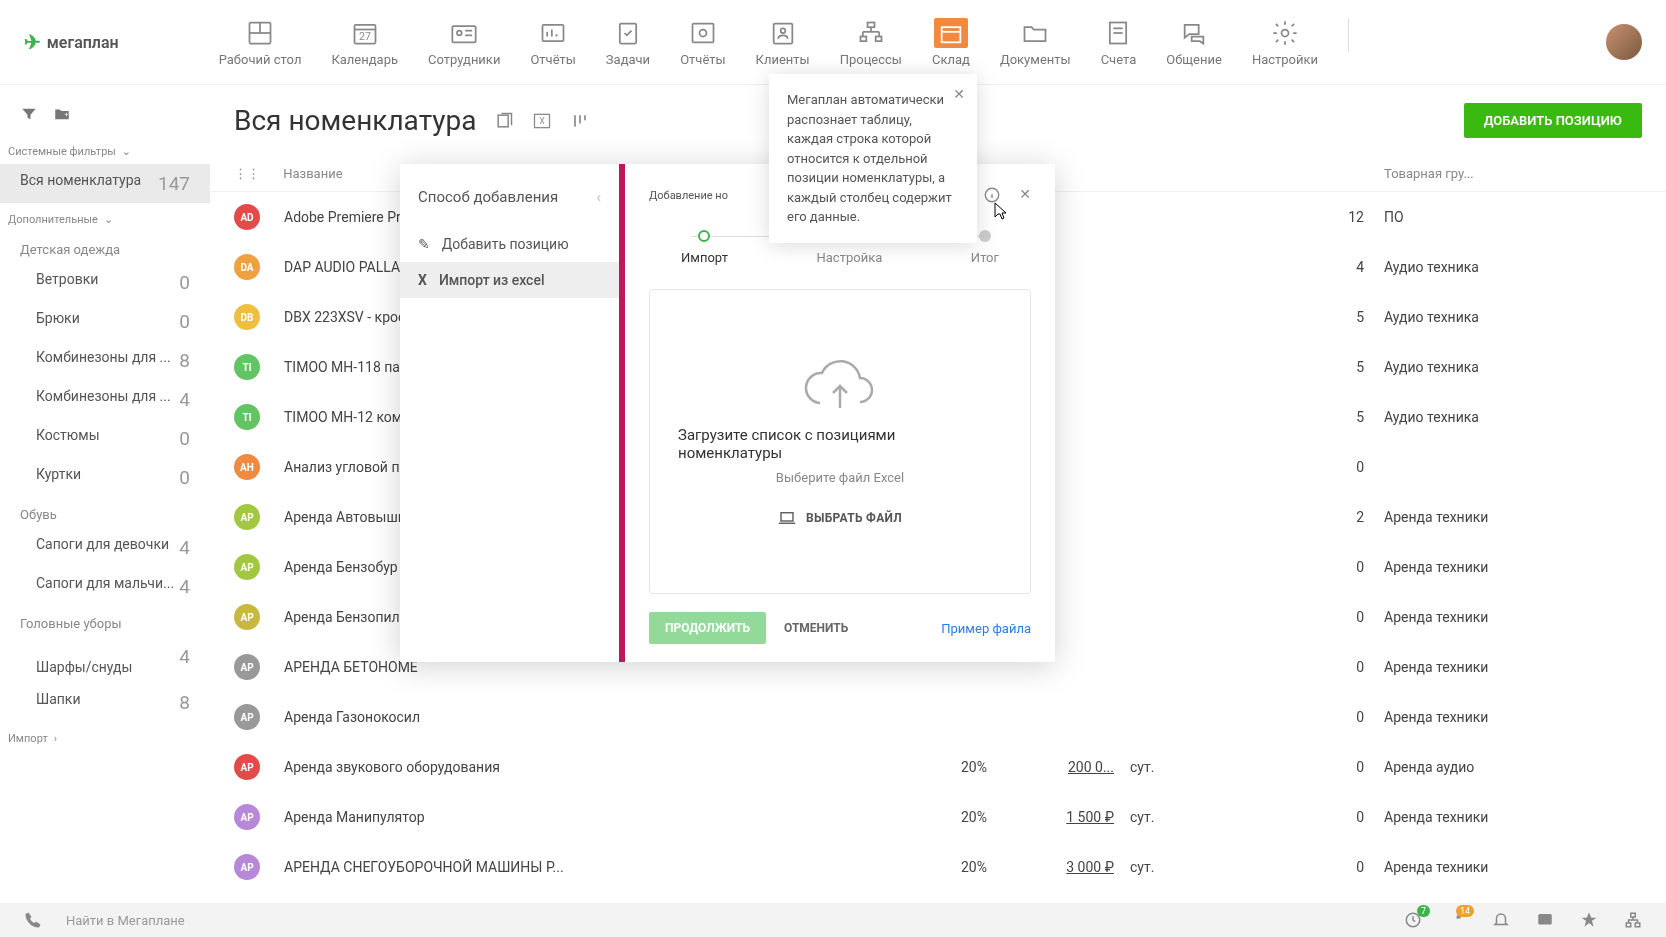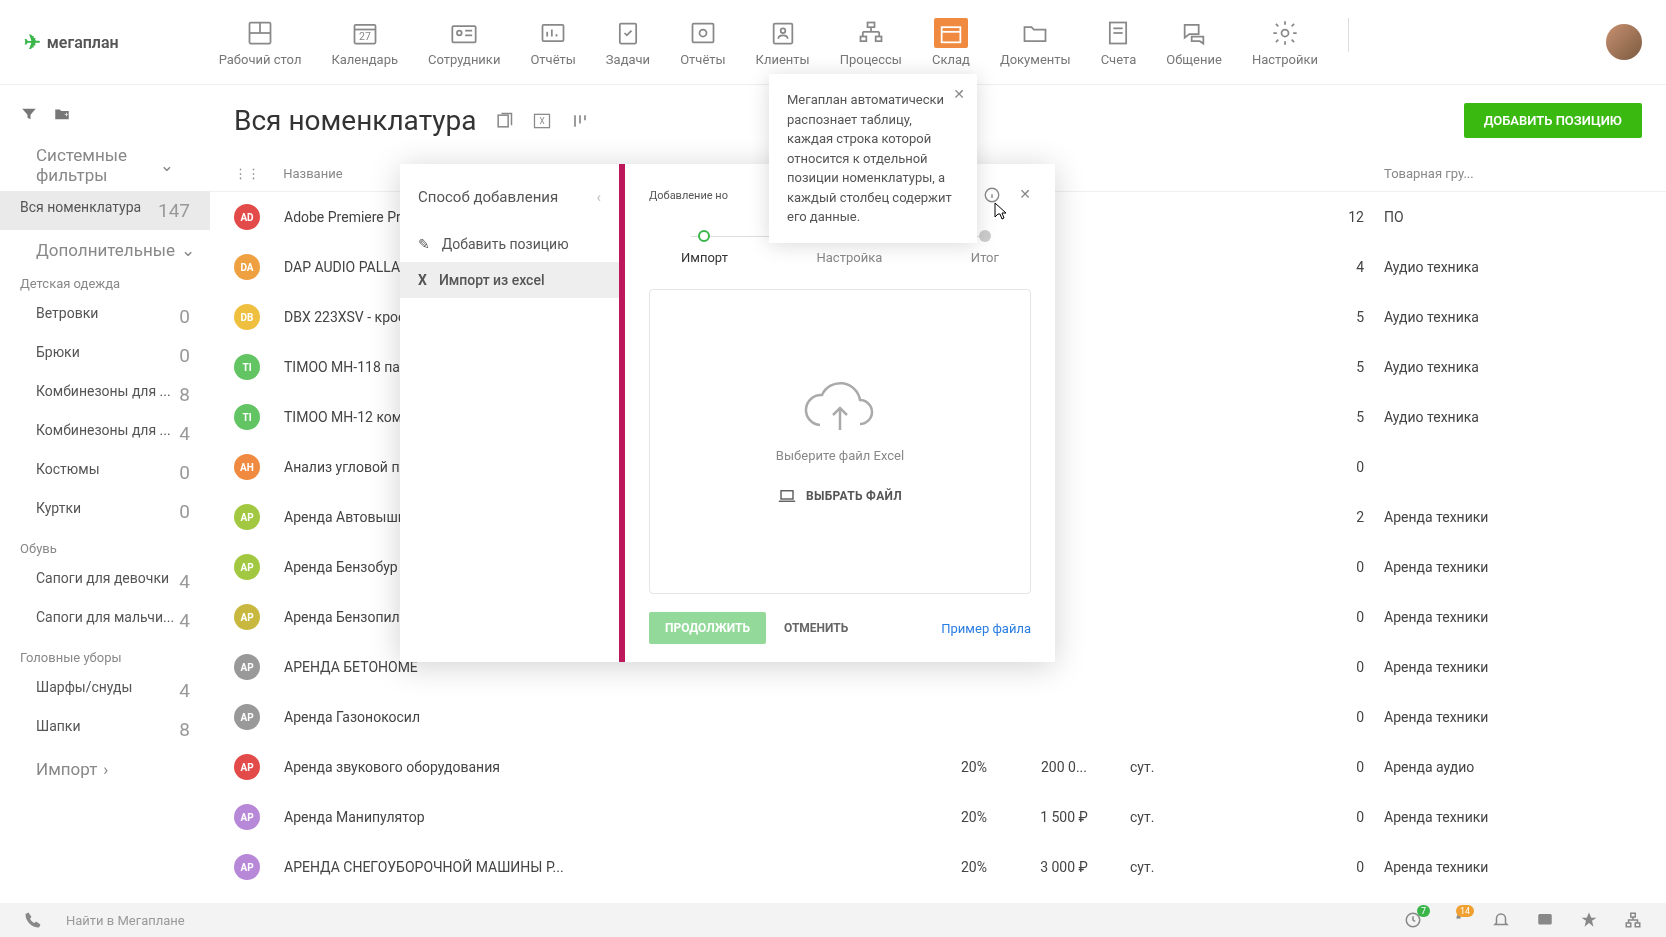--- a/index.html
+++ b/index.html
@@ -16,38 +16,38 @@
 .avatar { width: 36px; height: 36px; border-radius: 50%; background: linear-gradient(135deg,#c89070,#7a5a40); margin-left: auto; }
 .nav-sep { width: 1px; height: 34px; background: #ddd; }
 
 
 .main { display: flex; height: calc(100% - 85px - 34px); }
 .sidebar { width: 210px; padding: 12px 0; background: #fff; }
 .content { flex: 1; display: flex; flex-direction: column; }
 
 
 .sb-toolbar { display: flex; gap: 14px; padding: 8px 20px 12px; color: #777; align-items: center; }
-.sb-group-hdr { padding: 10px 36px 6px; color: #888; font-size: 17px; display: flex; align-items: center; gap: 6px; }
+.sb-group-hdr { padding: 10px 8px 6px; color: #888; font-size: 11px; display: flex; align-items: center; gap: 6px; }
 .sb-item { display: flex; justify-content: space-between; padding: 8px 20px; color: #555; cursor: pointer; font-size: 14px; }
 .sb-item.active { background: #eaeaea; }
 .sb-item .cnt { color: #999; font-size: 19px; }
 .sb-subhdr { padding: 10px 20px 6px; color: #888; font-size: 13px; }
 
 
 .page-hdr { display: flex; align-items: center; padding: 18px 24px; gap: 18px; }
 .page-title { font-size: 28px; font-weight: 400; color: #333; }
 .hdr-icons { display: flex; gap: 18px; color: #888; }
 .hdr-icons span { cursor: pointer; }
 .add-btn { margin-left: auto; background: #3ab910; color: #fff; border: none; padding: 10px 20px; font-size: 13px; font-weight: 600; cursor: pointer; border-radius: 2px; }
 
 
 .tbl-hdr { display: flex; padding: 10px 24px; color: #888; font-size: 13px; border-bottom: 1px solid #f0f0f0; }
 .col-name { flex: 0 0 700px; display: flex; align-items: center; gap: 10px; }
 .col-pct { flex: 0 0 80px; text-align: center; }
-.col-price { flex: 0 0 100px; text-align: center; }
+.col-price { flex: 0 0 100px; text-align: right; text-decoration: underline; }
 .col-unit { flex: 0 0 50px; padding-left: 16px; }
 .col-qty { flex: 0 0 200px; text-align: right; }
 .col-group { flex: 1; padding-left: 20px; }
 .tbl-body { overflow: auto; flex: 1; }
 .row { display: flex; padding: 12px 24px; align-items: center; font-size: 14px; color: #444; }
 .row-badge { width: 26px; height: 26px; border-radius: 50%; color: #fff; font-size: 10px; font-weight: 700; display: flex; align-items: center; justify-content: center; margin-right: 14px;}
 .modal { position: absolute; top: 164px; left: 400px; width: 655px; height: 498px; background: #fff; box-shadow: 0 4px 30px rgba(0,0,0,0.18); display: flex; }
 .modal-side { width: 225px; border-right: 6px solid #be185d; padding: 20px 0; text-align: right; }
 .modal-side-hdr { display: flex; align-items: center; justify-content: space-between; padding: 4px 18px 20px; font-size: 15px; color: #555; }
 .ms-item { display: flex; align-items: center; gap: 12px; padding: 10px 18px; cursor: pointer; color: #555; font-size: 14px; }
@@ -294,21 +294,21 @@
           <span class="cnt">4</span>
         </div>
         <div class="sb-item">
           <span style="padding-left:16px;">Сапоги для мальчи...</span>
           <span class="cnt">4</span>
         </div>
       </div>
     <div class="sb-subhdr">Головные уборы</div>
     <div id="sb-hats">
         <div class="sb-item">
-          <span style="padding-left:16px;">Шарфы/снуды</span>
+          <span style="padding-left:16px;margin-top:14px;">Шарфы/снуды</span>
           <span class="cnt">4</span>
         </div>
         <div class="sb-item">
           <span style="padding-left:16px;">Шапки</span>
           <span class="cnt">8</span>
         </div>
       </div>
     <div class="sb-group-hdr">
         <span>Импорт</span>
         <span>›</span>
@@ -559,20 +559,21 @@
         </div>
     </div>
     <div class="upload-box">
       <div class="cloud-icon">
         <svg width="80" height="60" viewBox="0 0 80 60" fill="none" stroke="currentColor" stroke-width="2.5">
           <path d="M20 45 a15 15 0 0 1 2-30 a20 20 0 0 1 38 5 a12 12 0 0 1 0 24"></path>
           <line x1="40" y1="50" x2="40" y2="28"></line>
             <path d="M33 35l7-7 7 7"></path>
         </svg>
       </div>
+      <div class="upload-title">Загрузите список с позициями номенклатуры</div>
       <div class="upload-sub">Выберите файл Excel</div>
       <div class="choose-file">
         <span>
             <svg width="18" height="14" viewBox="0 0 24 18" fill="none" stroke="currentColor" stroke-width="1.8">
               <rect x="4" y="2" width="16" height="11"></rect>
               <line x1="1" y1="16" x2="23" y2="16"></line>
             </svg>
           </span>
         <span>ВЫБРАТЬ ФАЙЛ</span>
       </div>

